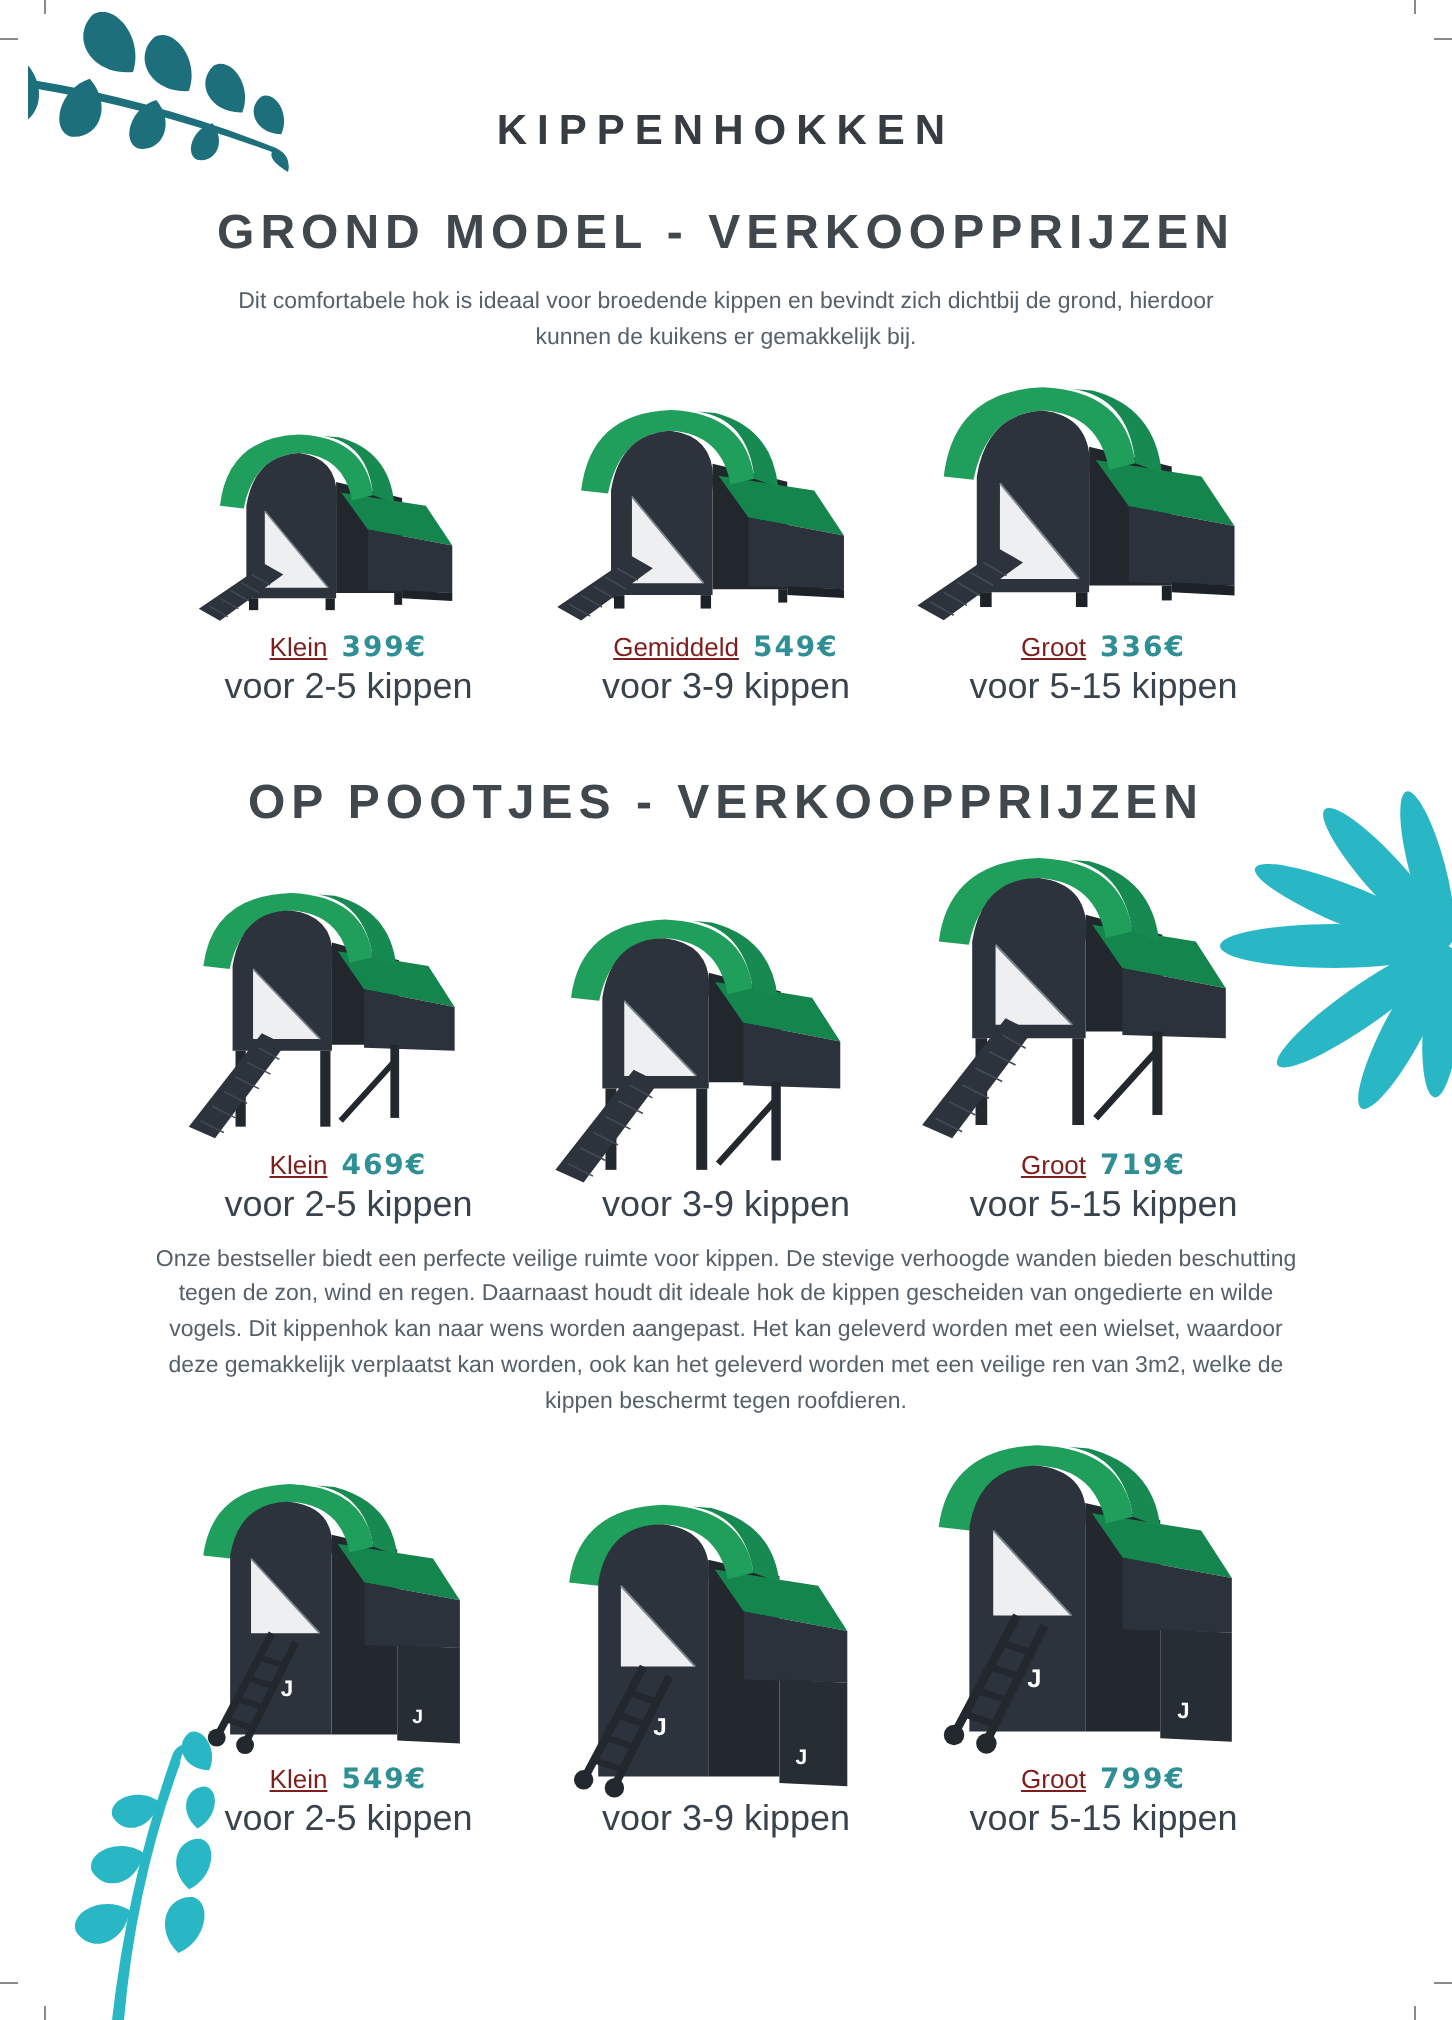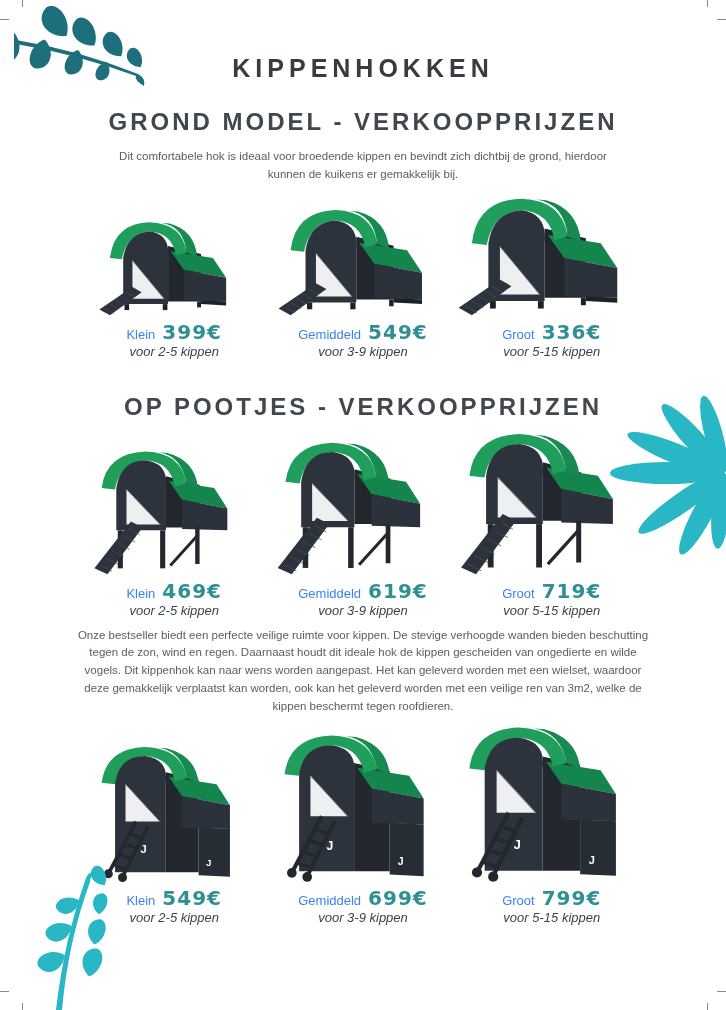--- a/index.html
+++ b/index.html
@@ -18,21 +18,21 @@
 
   
   .deco{position:absolute;pointer-events:none;}
   .deco-tl{left:14px;top:6px;}
   .deco-right{right:0;top:368px;}
   .deco-bl{left:0;bottom:0;}
 
   
   .page-title{
     text-align:center;padding-top:54px;
-    font-size:25px;font-weight:bold;letter-spacing:5px;
+    font-size:21px;font-weight:bold;letter-spacing:5px;
     color:#363c41;
   }
   .section-heading{
     text-align:center;font-size:24px;font-weight:bold;
     letter-spacing:3px;color:#40474d;
   }
   .s1 .section-heading{margin-top:25px;}
   .s2 .section-heading{margin-top:34px;}
   .s3 .section-heading{margin-top:16px;}
   .section-desc{
@@ -44,27 +44,27 @@
   .s3 .section-desc{max-width:578px;}
 
   
   .products{
     display:flex;justify-content:space-between;align-items:flex-end;
     width:566px;margin:8px auto 0;
   }
   .product{display:flex;flex-direction:column;align-items:center;width:33.3%;}
   .coop{display:block;}
   .price-line{margin-top:4px;white-space:nowrap;}
-  .size-label{font-size:13px;color:#3b82f6;}
+  .size-label{font-size:13px;color:#7f1d1d;text-decoration:underline;}
   .price{
-    font-size:20px;font-weight:bold;color:#2e8f94;
+    font-size:14px;font-weight:bold;color:#2e8f94;
     margin-left:7px;letter-spacing:1px;
     font-family:"DejaVu Sans",sans-serif;
   }
-  .capacity{font-size:13px;color:#39434d;margin-top:0;font-style:italic;}
+  .capacity{font-size:18px;color:#39434d;margin-top:0;}
 </style>
 </head>
 <body>
 
 <svg width="0" height="0" style="position:absolute" aria-hidden="true">
   <defs>
 
     <symbol id="coop-ground" viewBox="0 0 230 150">
       <polygon points="106,44 156,56 156,128 106,128" fill="#22272e"></polygon>
       <polygon points="110,52 174,62 194,92 130,80" fill="#15854e"></polygon>
@@ -234,23 +234,20 @@
           </svg>
         <div class="price-line">
           <span class="size-label">Klein</span><span class="price">469€</span>
         </div>
         <div class="capacity">voor 2-5 kippen</div>
       </div>
       <div class="product">
         <svg class="coop" width="180" height="137">
             <use href="#coop-legs"></use>
           </svg>
-        <div class="price-line">
-          <span class="size-label">Gemiddeld</span><span class="price">619€</span>
-        </div>
         <div class="capacity">voor 3-9 kippen</div>
       </div>
       <div class="product">
         <svg class="coop" width="192" height="146">
             <use href="#coop-legs"></use>
           </svg>
         <div class="price-line">
           <span class="size-label">Groot</span><span class="price">719€</span>
         </div>
         <div class="capacity">voor 5-15 kippen</div>
@@ -267,23 +264,20 @@
           </svg>
         <div class="price-line">
           <span class="size-label">Klein</span><span class="price">549€</span>
         </div>
         <div class="capacity">voor 2-5 kippen</div>
       </div>
       <div class="product">
         <svg class="coop" width="186" height="150">
             <use href="#coop-raised"></use>
           </svg>
-        <div class="price-line">
-          <span class="size-label">Gemiddeld</span><span class="price">699€</span>
-        </div>
         <div class="capacity">voor 3-9 kippen</div>
       </div>
       <div class="product">
         <svg class="coop" width="196" height="158">
             <use href="#coop-raised"></use>
           </svg>
         <div class="price-line">
           <span class="size-label">Groot</span><span class="price">799€</span>
         </div>
         <div class="capacity">voor 5-15 kippen</div>

